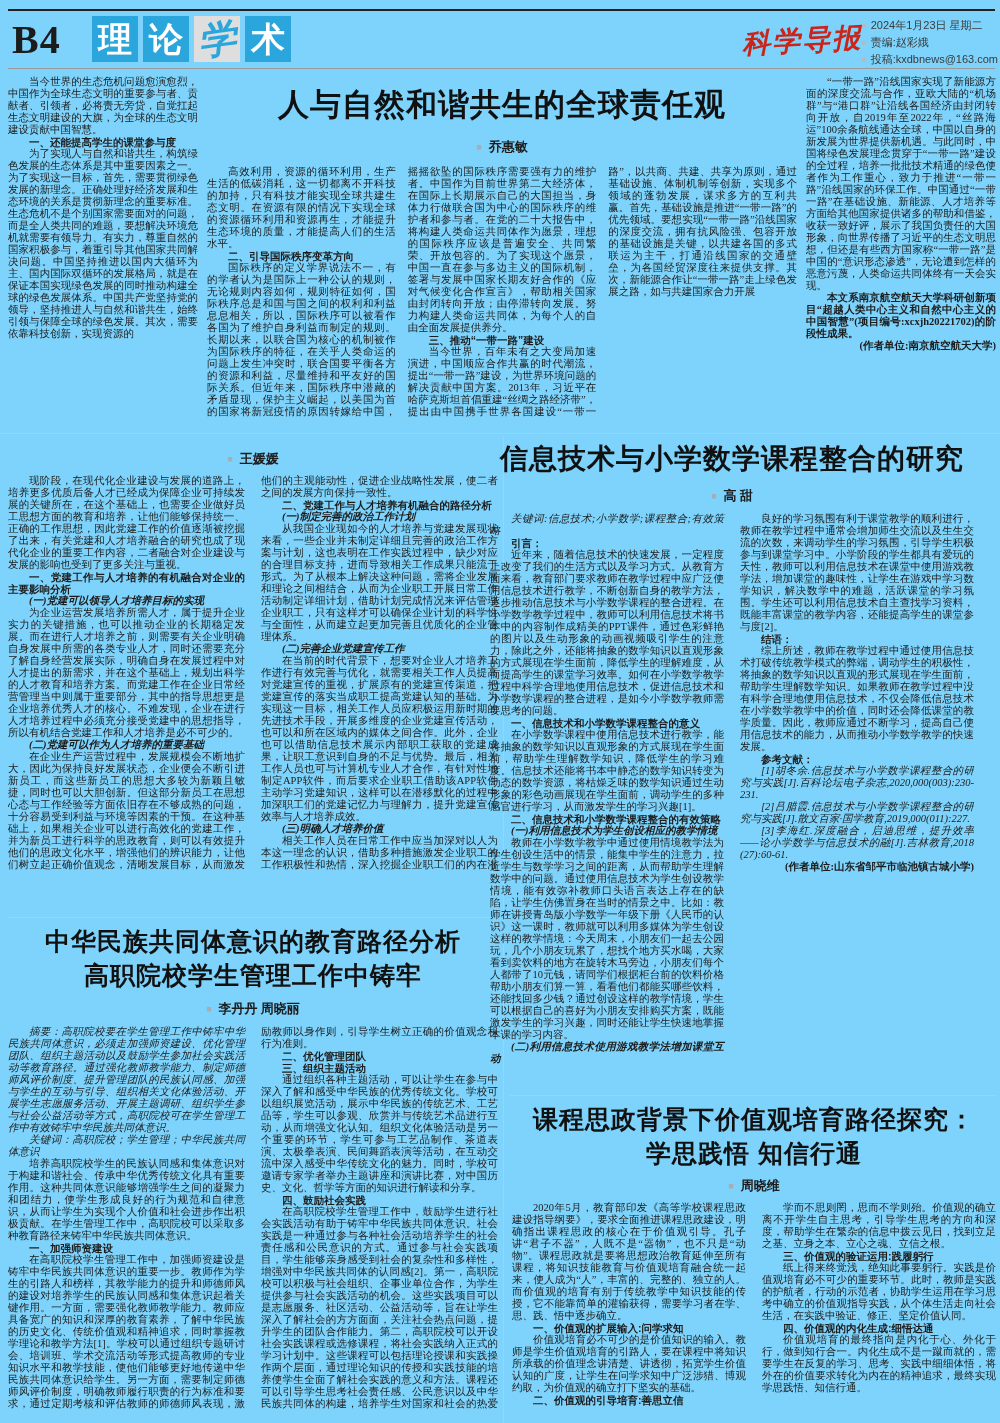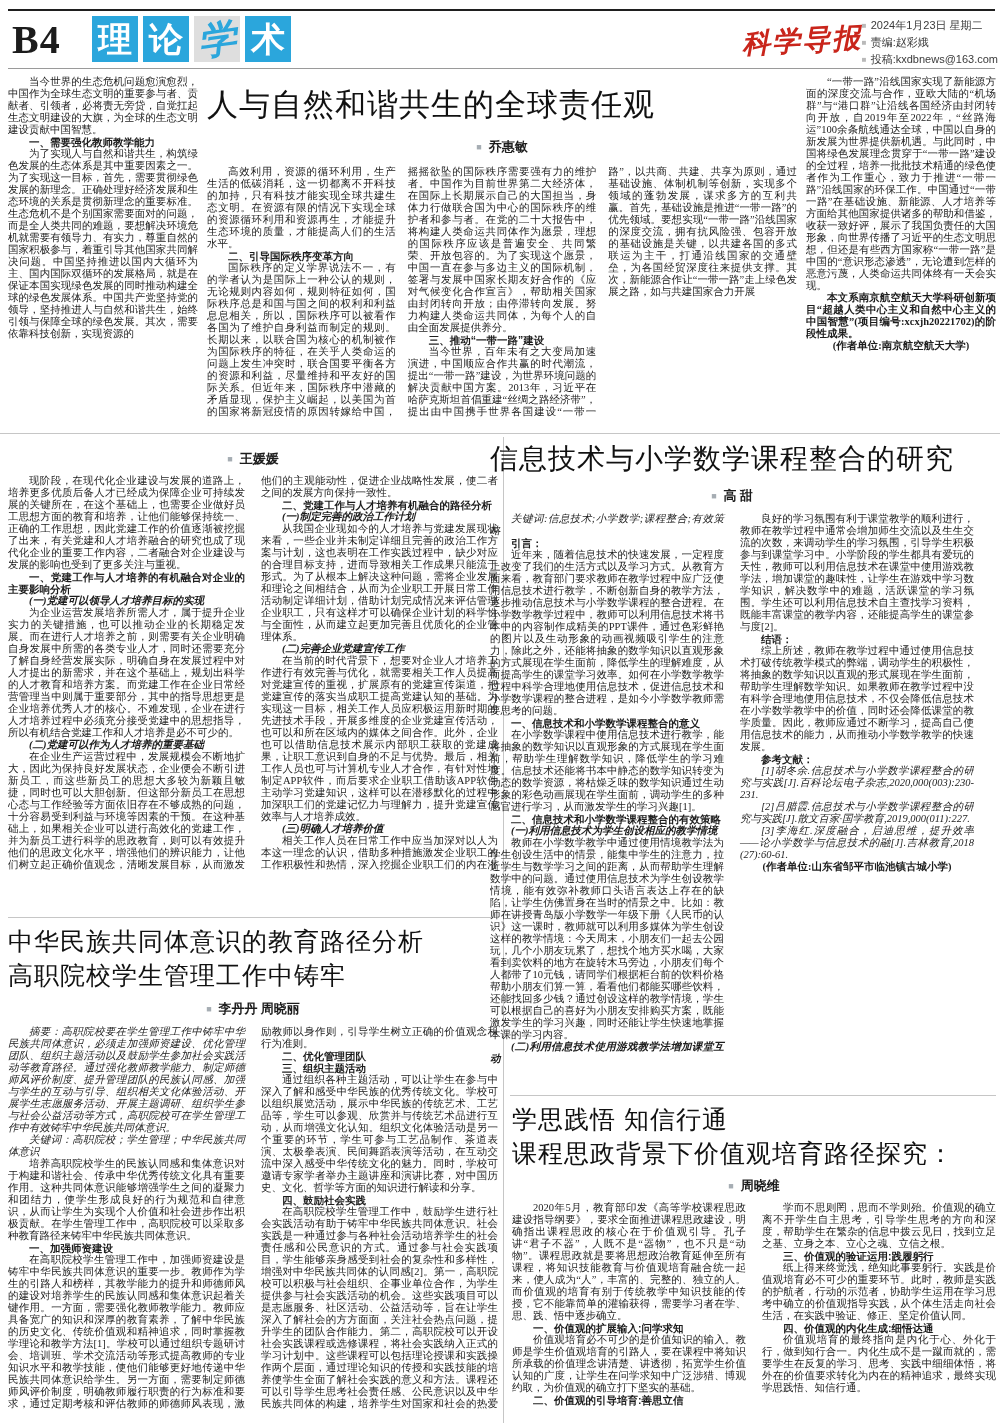--- a/index.html
+++ b/index.html
@@ -1,19 +1,19 @@
 <!DOCTYPE html>
 <html><head>
 <meta charset="utf-8">
 <style>
   * { margin:0; padding:0; box-sizing:border-box; }
   html,body { background:#e9e8e4; }
   .page {
     position:relative; width:1000px; height:1423px; margin:0 auto;
-    background:#ffffff; overflow:hidden; color:#1c1c1c;
+    background:#7dd3fc; overflow:hidden; color:#1c1c1c;
     font-family:"Liberation Serif","DejaVu Serif",serif;
   }
   
   .top-rule { position:absolute; left:8px; right:5px; top:9px; border-top:2px solid #1f1f1f; }
   .header-rule { position:absolute; left:8px; right:5px; top:68px; border-top:1px solid #9a9a9a; }
   .pageno { position:absolute; left:12px; top:16px; font-size:40px; font-weight:bold; letter-spacing:1px; }
   .logo { position:absolute; left:92px; top:16px; display:flex; gap:5px; }
   .tile {
     width:46px; height:46px; background:#2ba6dc; color:#fff; text-align:center;
     font-family:"Liberation Sans","DejaVu Sans",sans-serif; font-weight:900;
@@ -24,30 +24,30 @@
   .masthead {
     position:absolute; right:138px; top:22px; color:#c9251b; font-weight:bold; font-style:italic;
     font-size:28px; letter-spacing:2px; transform:rotate(-3deg); white-space:nowrap;
   }
   .pubinfo {
     position:absolute; right:2px; top:17px; font-size:11px; line-height:16px; color:#3a3a3a;
     font-family:"Liberation Sans","DejaVu Sans",sans-serif;
   }
   .pubinfo .row::before { content:"■"; color:#b9b9b9; font-size:8px; margin-right:4px; vertical-align:1px; }
   
-  .headline { font-weight:400; font-family:"Liberation Sans","DejaVu Sans",sans-serif; color:#111; letter-spacing:1px; }
+  .headline { text-align:center; font-weight:700; font-family:"Liberation Sans","DejaVu Sans",sans-serif; color:#111; letter-spacing:1px; }
   .byline { text-align:center; font-size:13px; font-weight:bold; }
   .byline::before { content:"■"; color:#a6adb3; font-size:9px; margin-right:7px; vertical-align:1px; }
   .fl { font-size:10.5px; line-height:12px; text-align:justify; word-break:break-all; }
   .fl.p, .fl.note, .fl.abs, .fl.ref, .fl.h, .fl.k { text-indent:21px; }
   .fl.h { font-weight:bold; font-family:"Liberation Sans","DejaVu Sans",sans-serif; }
   .fl.k { font-weight:bold; font-style:italic; }
   .fl.abs, .fl.ref { font-style:italic; }
   .fl.note { font-weight:bold; }
-  .fl.sig { font-weight:bold; text-align:center; text-indent:0; }
+  .fl.sig { font-weight:bold; text-align:right; text-indent:0; }
   .cols2 { column-count:2; column-gap:16px; column-fill:auto; overflow:hidden; }
   
   .art1 { position:absolute; left:8px; top:76px; width:988px; height:352px; display:flex; gap:9px; }
   .a1col { width:190px; height:352px; overflow:hidden; }
   .a1mid { width:590px; }
   .a1title { font-size:31px; margin-top:8px; }
   .a1mid .byline { margin:12px 0 10px; }
   .a1mids { height:252px; column-count:3; column-gap:12px; column-fill:auto; overflow:hidden; }
   
   .rule { position:absolute; border-top:1px solid #c6c6c6; }
@@ -90,21 +90,21 @@
   <div class="pubinfo">
     <div class="row">2024年1月23日 星期二</div>
     <div class="row">责编:赵彩娥</div>
     <div class="row">投稿:kxdbnews@163.com</div>
   </div>
   <div class="header-rule"></div>
 
   <div class="art1">
     <div class="a1col">
         <p class="fl p">当今世界的生态危机问题愈演愈烈，中国作为全球生态文明的重要参与者、贡献者、引领者，必将责无旁贷，自觉扛起生态文明建设的大旗，为全球的生态文明建设贡献中国智慧。</p>
-        <p class="fl h">一、需要强化教师教学能力</p>
+        <p class="fl h">一、还能提高学生的课堂参与度</p>
         <p class="fl p">为了实现人与自然和谐共生，构筑绿色发展的生态体系是其中重要因素之一。为了实现这一目标，首先，需要贯彻绿色发展的新理念。正确处理好经济发展和生态环境的关系是贯彻新理念的重要标准。生态危机不是个别国家需要面对的问题，而是全人类共同的难题，要想解决环境危机就需要有领导力、有实力，尊重自然的国家积极参与，着重引导其他国家共同解决问题。中国坚持推进以国内大循环为主、国内国际双循环的发展格局，就是在保证本国实现绿色发展的同时推动构建全球的绿色发展体系。中国共产党坚持党的领导，坚持推进人与自然和谐共生，始终引领与保障全球的绿色发展。其次，需要依靠科技创新，实现资源的</p>
       </div>
     <div class="a1mid">
       <div class="headline a1title">人与自然和谐共生的全球责任观</div>
       <div class="byline">乔惠敏</div>
       <div class="a1mids">
           <p class="fl p">高效利用，资源的循环利用，生产生活的低碳消耗，这一切都离不开科技的加持，只有科技才能实现全球共建生态文明。在资源有限的情况下实现全球的资源循环利用和资源再生，才能提升生态环境的质量，才能提高人们的生活水平。</p>
           <p class="fl h">二、引导国际秩序变革方向</p>
           <p class="fl p">国际秩序的定义学界说法不一，有的学者认为是国际上一种公认的规则，无论规则内容如何，规则特征如何，国际秩序总是和国与国之间的权利和利益息息相关，所以，国际秩序可以被看作各国为了维护自身利益而制定的规则。长期以来，以联合国为核心的机制被作为国际秩序的特征，在关乎人类命运的问题上发生冲突时，联合国要平衡各方的资源和利益，尽量维持和平友好的国际关系。但近年来，国际秩序中潜藏的矛盾显现，保护主义崛起，以美国为首的国家将新冠疫情的原因转嫁给中国，摇摇欲坠的国际秩序需要强有力的维护者。中国作为目前世界第二大经济体，在国际上长期展示自己的大国担当，身体力行做联合国为中心的国际秩序的维护者和参与者。在党的二十大报告中，将构建人类命运共同体作为愿景，理想的国际秩序应该是普遍安全、共同繁荣、开放包容的。为了实现这个愿景，中国一直在参与多边主义的国际机制，签署与发展中国家长期友好合作的《应对气候变化合作宣言》，帮助相关国家由封闭转向开放；由停滞转向发展。努力构建人类命运共同体，为每个人的自由全面发展提供养分。</p>
           <p class="fl h">三、推动“一带一路”建设</p>
@@ -178,22 +178,22 @@
         <p class="fl p">在高职院校学生管理工作中，加强师资建设是铸牢中华民族共同体意识的重要一步。教师作为学生的引路人和榜样，其教学能力的提升和师德师风的建设对培养学生的民族认同感和集体意识起着关键作用。一方面，需要强化教师教学能力。教师应具备宽广的知识和深厚的教育素养，了解中华民族的历史文化、传统价值观和精神追求，同时掌握教学理论和教学方法[1]。学校可以通过组织专题研讨会、培训班、学术交流活动等形式提高教师的专业知识水平和教学技能，使他们能够更好地传递中华民族共同体意识给学生。另一方面，需要制定师德师风评价制度，明确教师履行职责的行为标准和要求，通过定期考核和评估教师的师德师风表现，激励教师以身作则，引导学生树立正确的价值观念和行为准则。</p>
         <p class="fl h">二、优化管理团队</p>
         <p class="fl h">三、组织主题活动</p>
         <p class="fl p">通过组织各种主题活动，可以让学生在参与中深入了解和感受中华民族的优秀传统文化。学校可以组织展览活动，展示中华民族的传统艺术、工艺品等，学生可以参观、欣赏并与传统艺术品进行互动，从而增强文化认知。组织文化体验活动是另一个重要的环节，学生可参与工艺品制作、茶道表演、太极拳表演、民间舞蹈表演等活动，在互动交流中深入感受中华传统文化的魅力。同时，学校可邀请专家学者举办主题讲座和演讲比赛，对中国历史、文化、哲学等方面的知识进行解读和分享。</p>
         <p class="fl h">四、鼓励社会实践</p>
         <p class="fl p">在高职院校学生管理工作中，鼓励学生进行社会实践活动有助于铸牢中华民族共同体意识。社会实践是一种通过参与各种社会活动培养学生的社会责任感和公民意识的方式。通过参与社会实践项目，学生能够亲身感受到社会的复杂性和多样性，增强对中华民族共同体的认同感[2]。第一，高职院校可以积极与社会组织、企事业单位合作，为学生提供参与社会实践活动的机会。这些实践项目可以是志愿服务、社区活动、公益活动等，旨在让学生深入了解社会的方方面面，关注社会热点问题，提升学生的团队合作能力。第二，高职院校可以开设社会实践课程或选修课程，将社会实践纳入正式的学习计划中。这些课程可以包括理论授课和实践操作两个层面，通过理论知识的传授和实践技能的培养使学生全面了解社会实践的意义和方法。课程还可以引导学生思考社会责任感、公民意识以及中华民族共同体的构建，培养学生对国家和社会的热爱与奉献精神。第三，高职院校还可以开展社会实践经验分享和交流活动，这些活动有助于学生相互启发，加深学生对中华民族共同体的认同和责任感。第四，高职院校可以通过宣传报道展示学生的社会实践成果，通过媒体的宣传和报道，让更多人了解学生参与社会实践的过程和成就，激励更多的学生积极参与。</p>
       </div>
   </div>
 
   <div class="art5">
+    <div class="headline">课程思政背景下价值观培育路径探究：</div>
     <div class="headline">学思践悟 知信行通</div>
-    <div class="headline">课程思政背景下价值观培育路径探究：</div>
     <div class="byline">周晓维</div>
     <div class="body cols2">
         <p class="fl p">2020年5月，教育部印发《高等学校课程思政建设指导纲要》，要求全面推进课程思政建设，明确指出课程思政的核心在于价值观引导。孔子讲“君子不器”，人既不是“器物”，也不只是“动物”。课程思政就是要将思想政治教育延伸至所有课程，将知识技能教育与价值观培育融合统一起来，使人成为“人”，丰富的、完整的、独立的人。而价值观的培育有别于传统教学中知识技能的传授，它不能靠简单的灌输获得，需要学习者在学、思、践、悟中逐步确立。</p>
         <p class="fl h">一、价值观的扩展输入:问学求知</p>
         <p class="fl p">价值观培育必不可少的是价值知识的输入。教师是学生价值观培育的引路人，要在课程中将知识所承载的价值理念讲清楚、讲透彻，拓宽学生价值认知的广度，让学生在问学求知中广泛涉猎、博观约取，为价值观的确立打下坚实的基础。</p>
         <p class="fl h">二、价值观的引导培育:善思立信</p>
         <p class="fl p">学而不思则罔，思而不学则殆。价值观的确立离不开学生自主思考，引导学生思考的方向和深度，帮助学生在繁杂的信息中拨云见日，找到立足之基、立身之本、立心之魂、立信之根。</p>
         <p class="fl h">三、价值观的验证运用:践履躬行</p>
         <p class="fl p">纸上得来终觉浅，绝知此事要躬行。实践是价值观培育必不可少的重要环节。此时，教师是实践的护航者，行动的示范者，协助学生运用在学习思考中确立的价值观指导实践，从个体生活走向社会生活，在实践中验证、修正、坚定价值认同。</p>
         <p class="fl h">四、价值观的内化生成:细悟达通</p>

